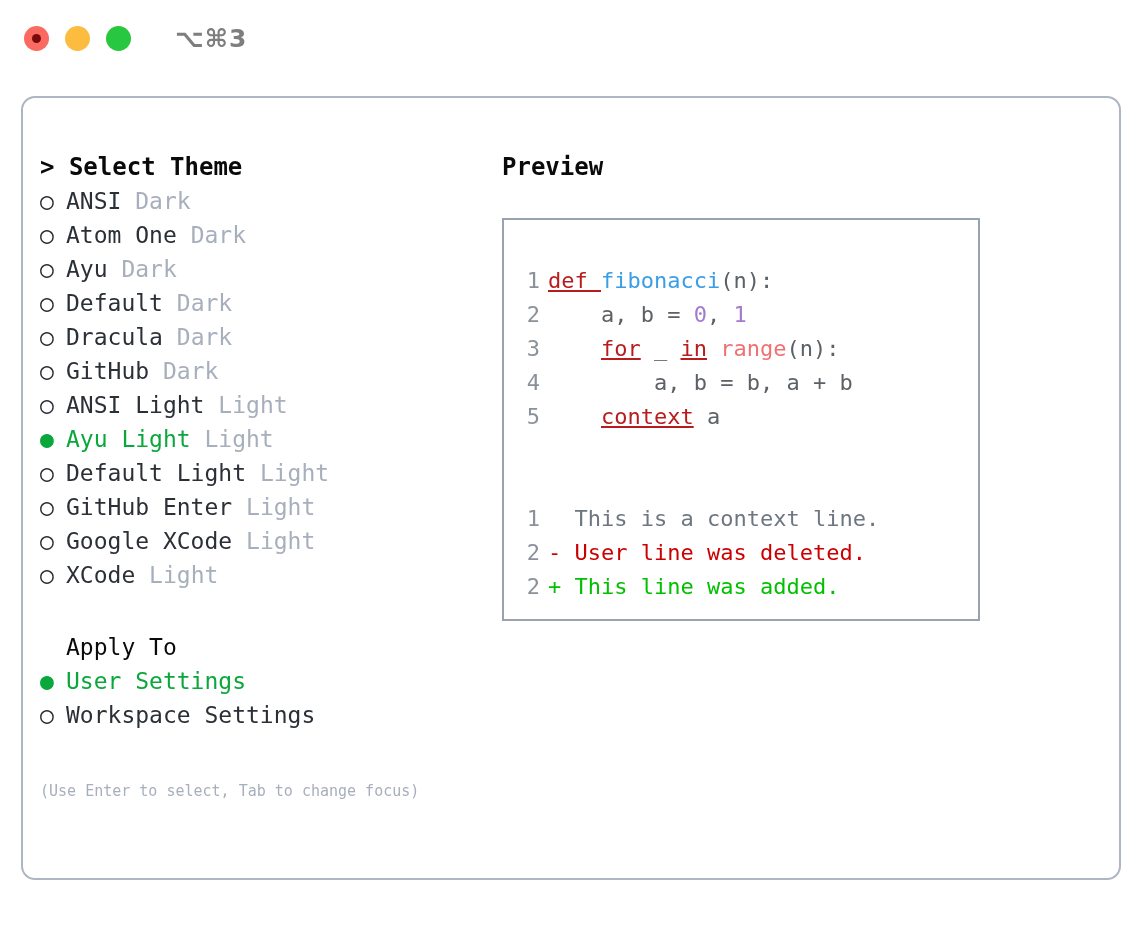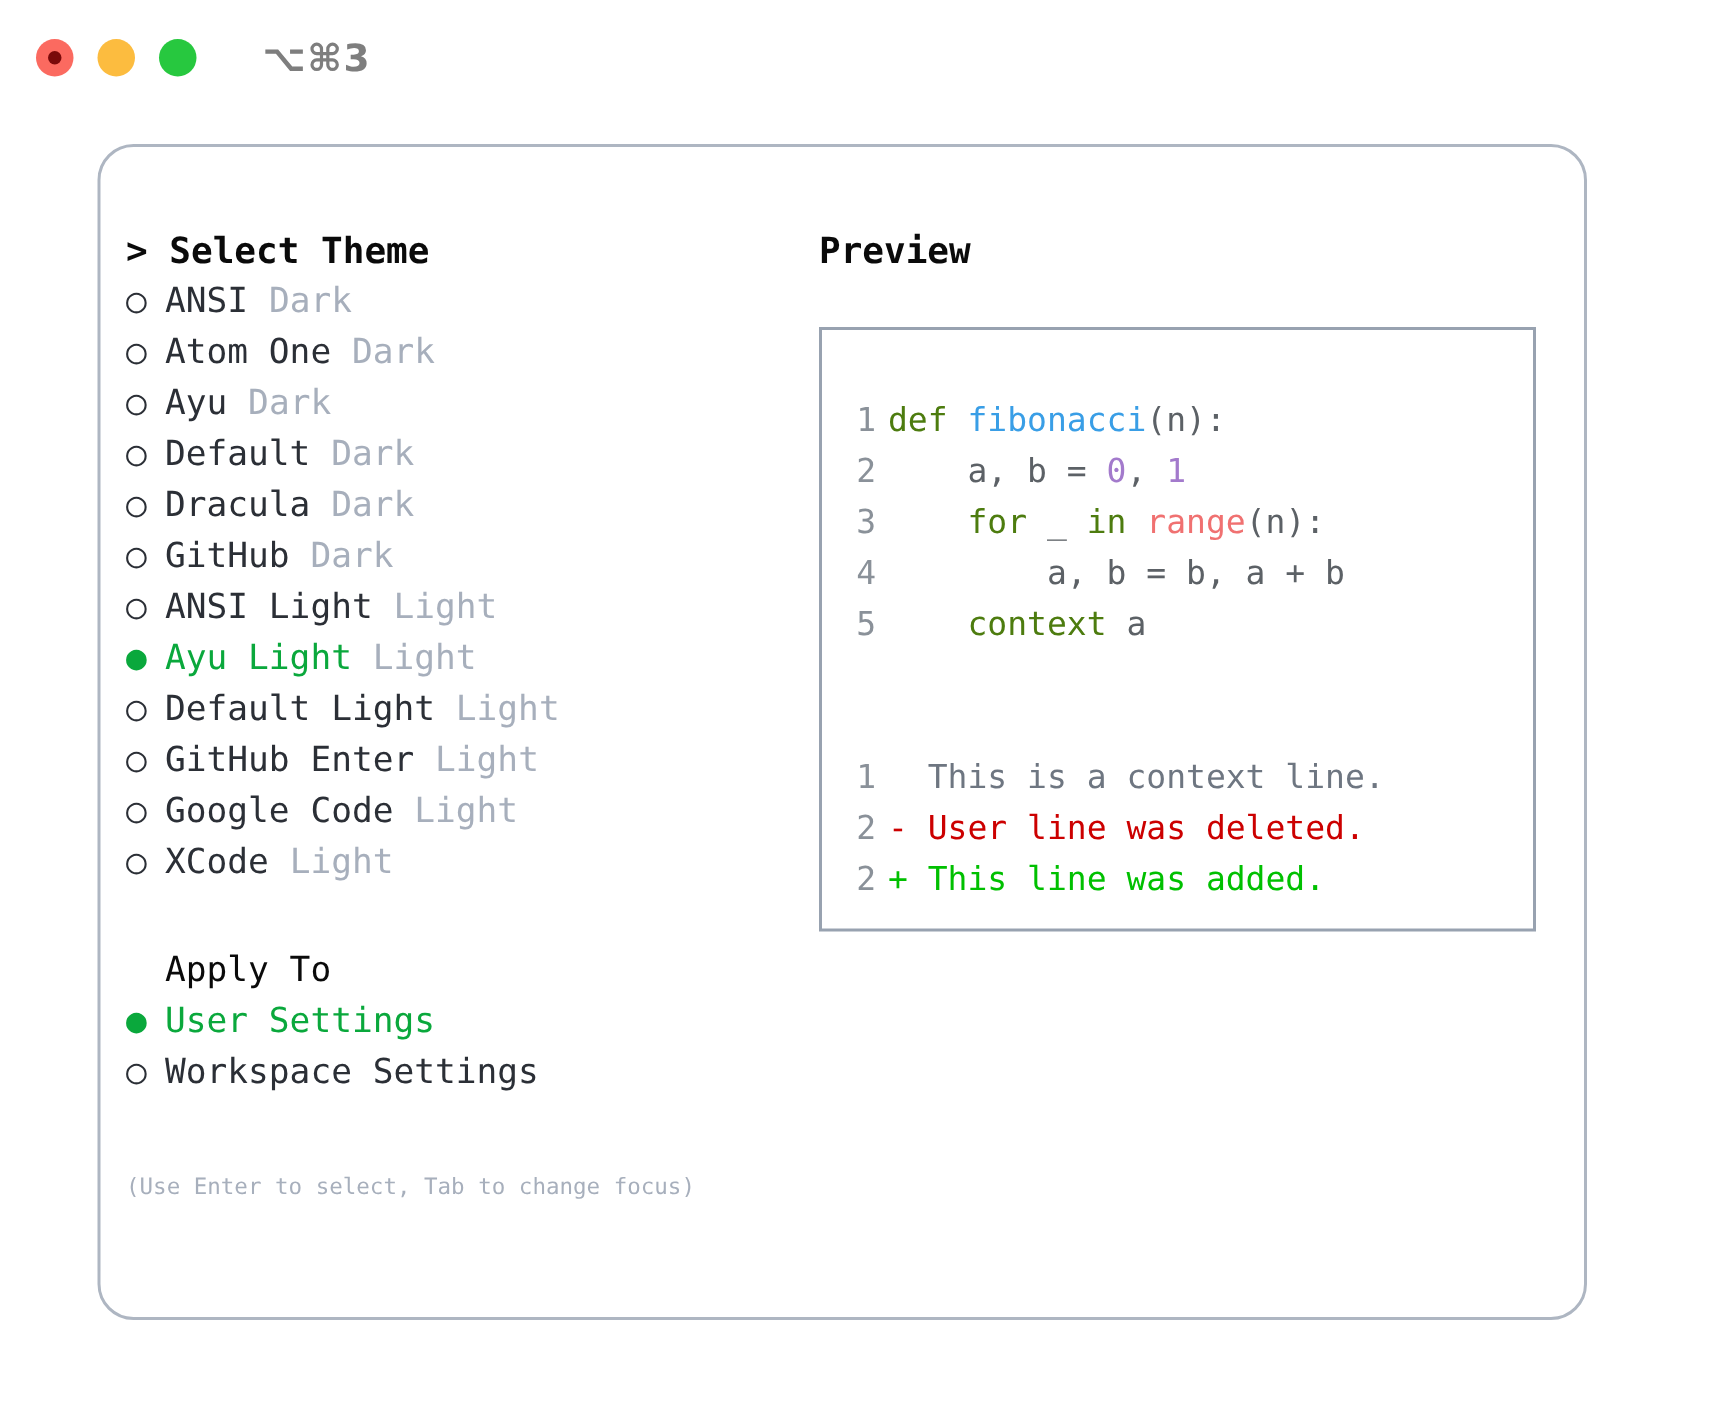--- a/index.html
+++ b/index.html
@@ -59,26 +59,25 @@
     color: #7E7E7E;
     letter-spacing: 1px;
     white-space: pre;
   }
 
   
   #main-panel {
     position: absolute;
     left: 21px;
     top: 96px;
-    width: 993px;
+    width: 1100px;
     height: 784px;
     border: 2px solid #AEB6C2;
-    border-radius: 24px;
-    background: #ffffff;
-    margin-left: 44px;
+    border-radius: 14px;
+    background: #ffffff;
   }
 
   #panel-inner {
     position: absolute;
     left: 0; top: 0;
     width: 100%; height: 100%;
     display: flex;
   }
 
   
@@ -179,21 +178,21 @@
     width: 44px;
     flex: 0 0 auto;
     text-align: right;
     padding-right: 8px;
     color: #8A9199;
   }
   .code-body { flex: 1 1 auto; }
   .blank-line { height: 34px; }
 
   
-  .tok-kw     { color: #4d7c0f; }
+  .tok-kw     { color: #b91c1c; text-decoration: underline; }
   .tok-fn     { color: #399EE6; }
   .tok-num    { color: #A37ACC; }
   .tok-builtin{ color: #F07171; }
   .tok-plain  { color: #5C6166; }
 
   .diff-ctx { color: #6E7681; }
   .diff-del { color: #CC0000; }
   .diff-add { color: #00C000; }
 </style>
 </head>
@@ -221,21 +220,21 @@
             <div class="theme-row mono"><span class="marker">○</span><span class="name">ANSI</span><span class="variant"> </span><span class="variant">Dark</span></div>
             <div class="theme-row mono"><span class="marker">○</span><span class="name">Atom One</span><span class="variant"> </span><span class="variant">Dark</span></div>
             <div class="theme-row mono"><span class="marker">○</span><span class="name">Ayu</span><span class="variant"> </span><span class="variant">Dark</span></div>
             <div class="theme-row mono"><span class="marker">○</span><span class="name">Default</span><span class="variant"> </span><span class="variant">Dark</span></div>
             <div class="theme-row mono"><span class="marker">○</span><span class="name">Dracula</span><span class="variant"> </span><span class="variant">Dark</span></div>
             <div class="theme-row mono"><span class="marker">○</span><span class="name">GitHub</span><span class="variant"> </span><span class="variant">Dark</span></div>
             <div class="theme-row mono"><span class="marker">○</span><span class="name">ANSI Light</span><span class="variant"> </span><span class="variant">Light</span></div>
             <div class="theme-row mono selected"><span class="marker">●</span><span class="name">Ayu Light</span><span class="variant"> </span><span class="variant">Light</span></div>
             <div class="theme-row mono"><span class="marker">○</span><span class="name">Default Light</span><span class="variant"> </span><span class="variant">Light</span></div>
             <div class="theme-row mono"><span class="marker">○</span><span class="name">GitHub Enter</span><span class="variant"> </span><span class="variant">Light</span></div>
-            <div class="theme-row mono"><span class="marker">○</span><span class="name">Google Code</span><span class="variant"> </span><span class="variant">Light</span></div>
+            <div class="theme-row mono"><span class="marker">○</span><span class="name">Google XCode</span><span class="variant"> </span><span class="variant">Light</span></div>
             <div class="theme-row mono"><span class="marker">○</span><span class="name">XCode</span><span class="variant"> </span><span class="variant">Light</span></div>
           </div>
 
         <div id="apply-to-block">
           <div id="apply-to-header" class="mono">Apply To</div>
           <div id="apply-to-list">
               <div class="apply-row mono selected"><span class="marker">●</span><span class="name">User Settings</span></div>
               <div class="apply-row mono"><span class="marker">○</span><span class="name">Workspace Settings</span></div>
             </div>
         </div>

